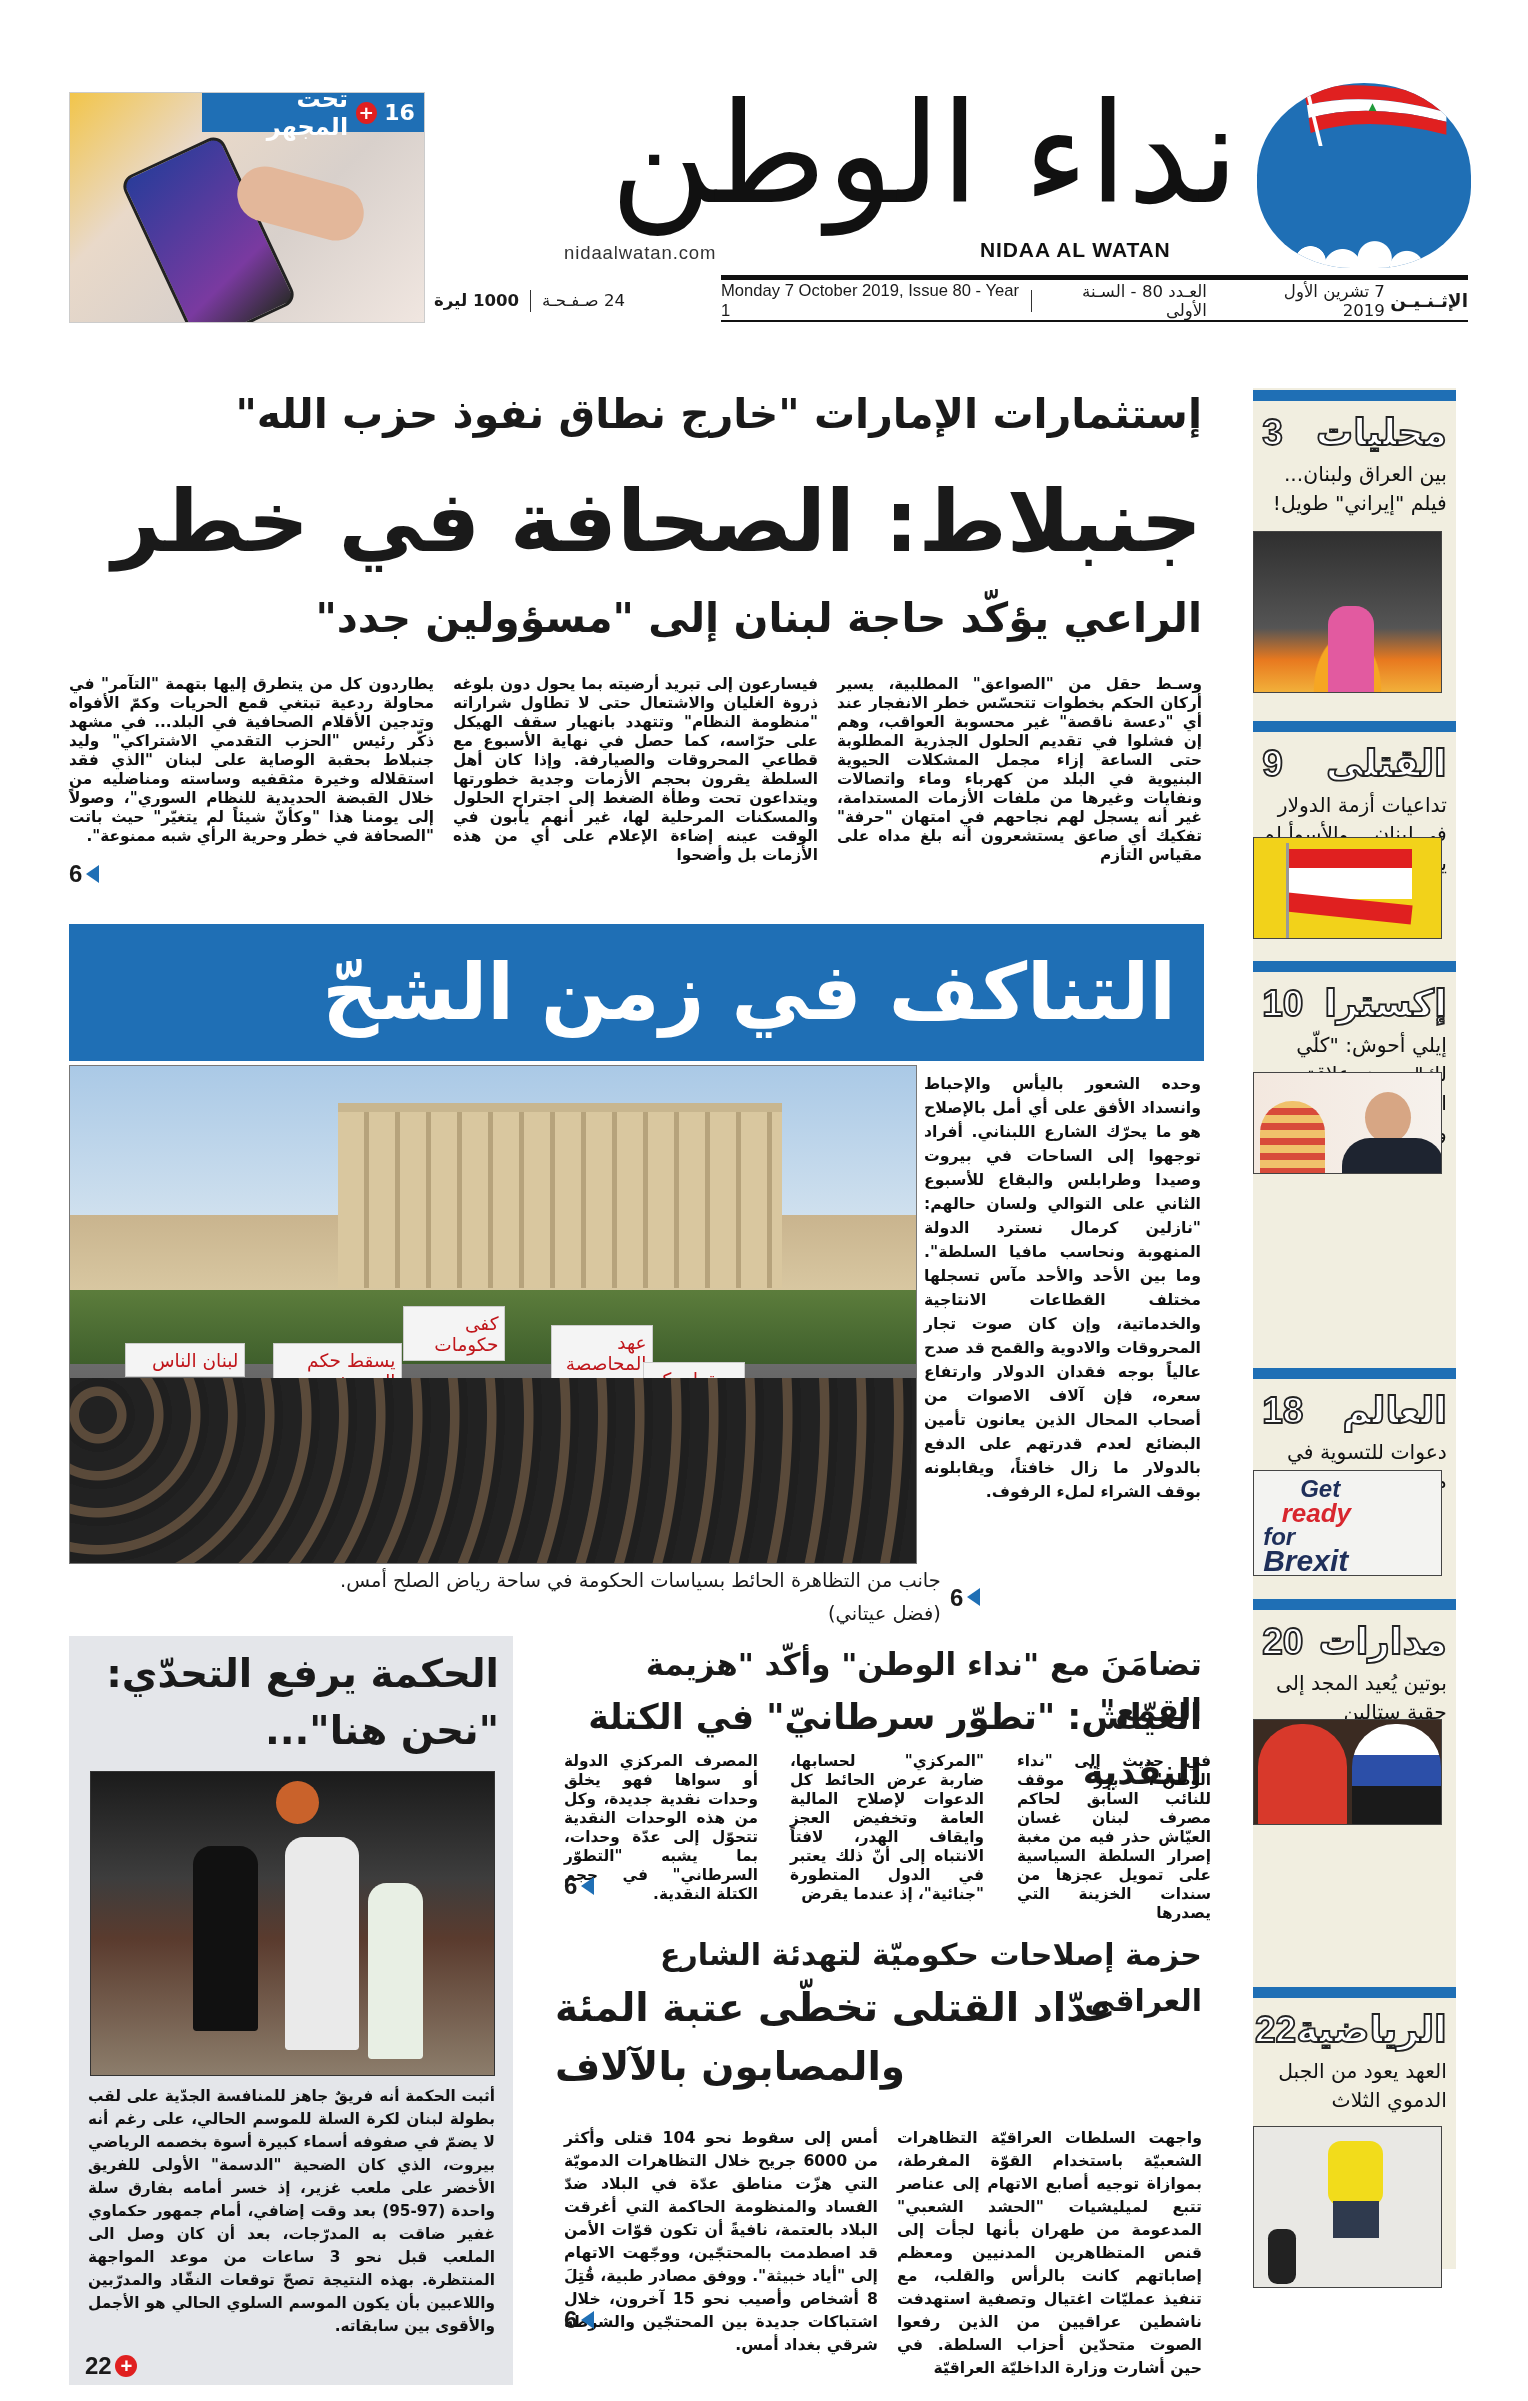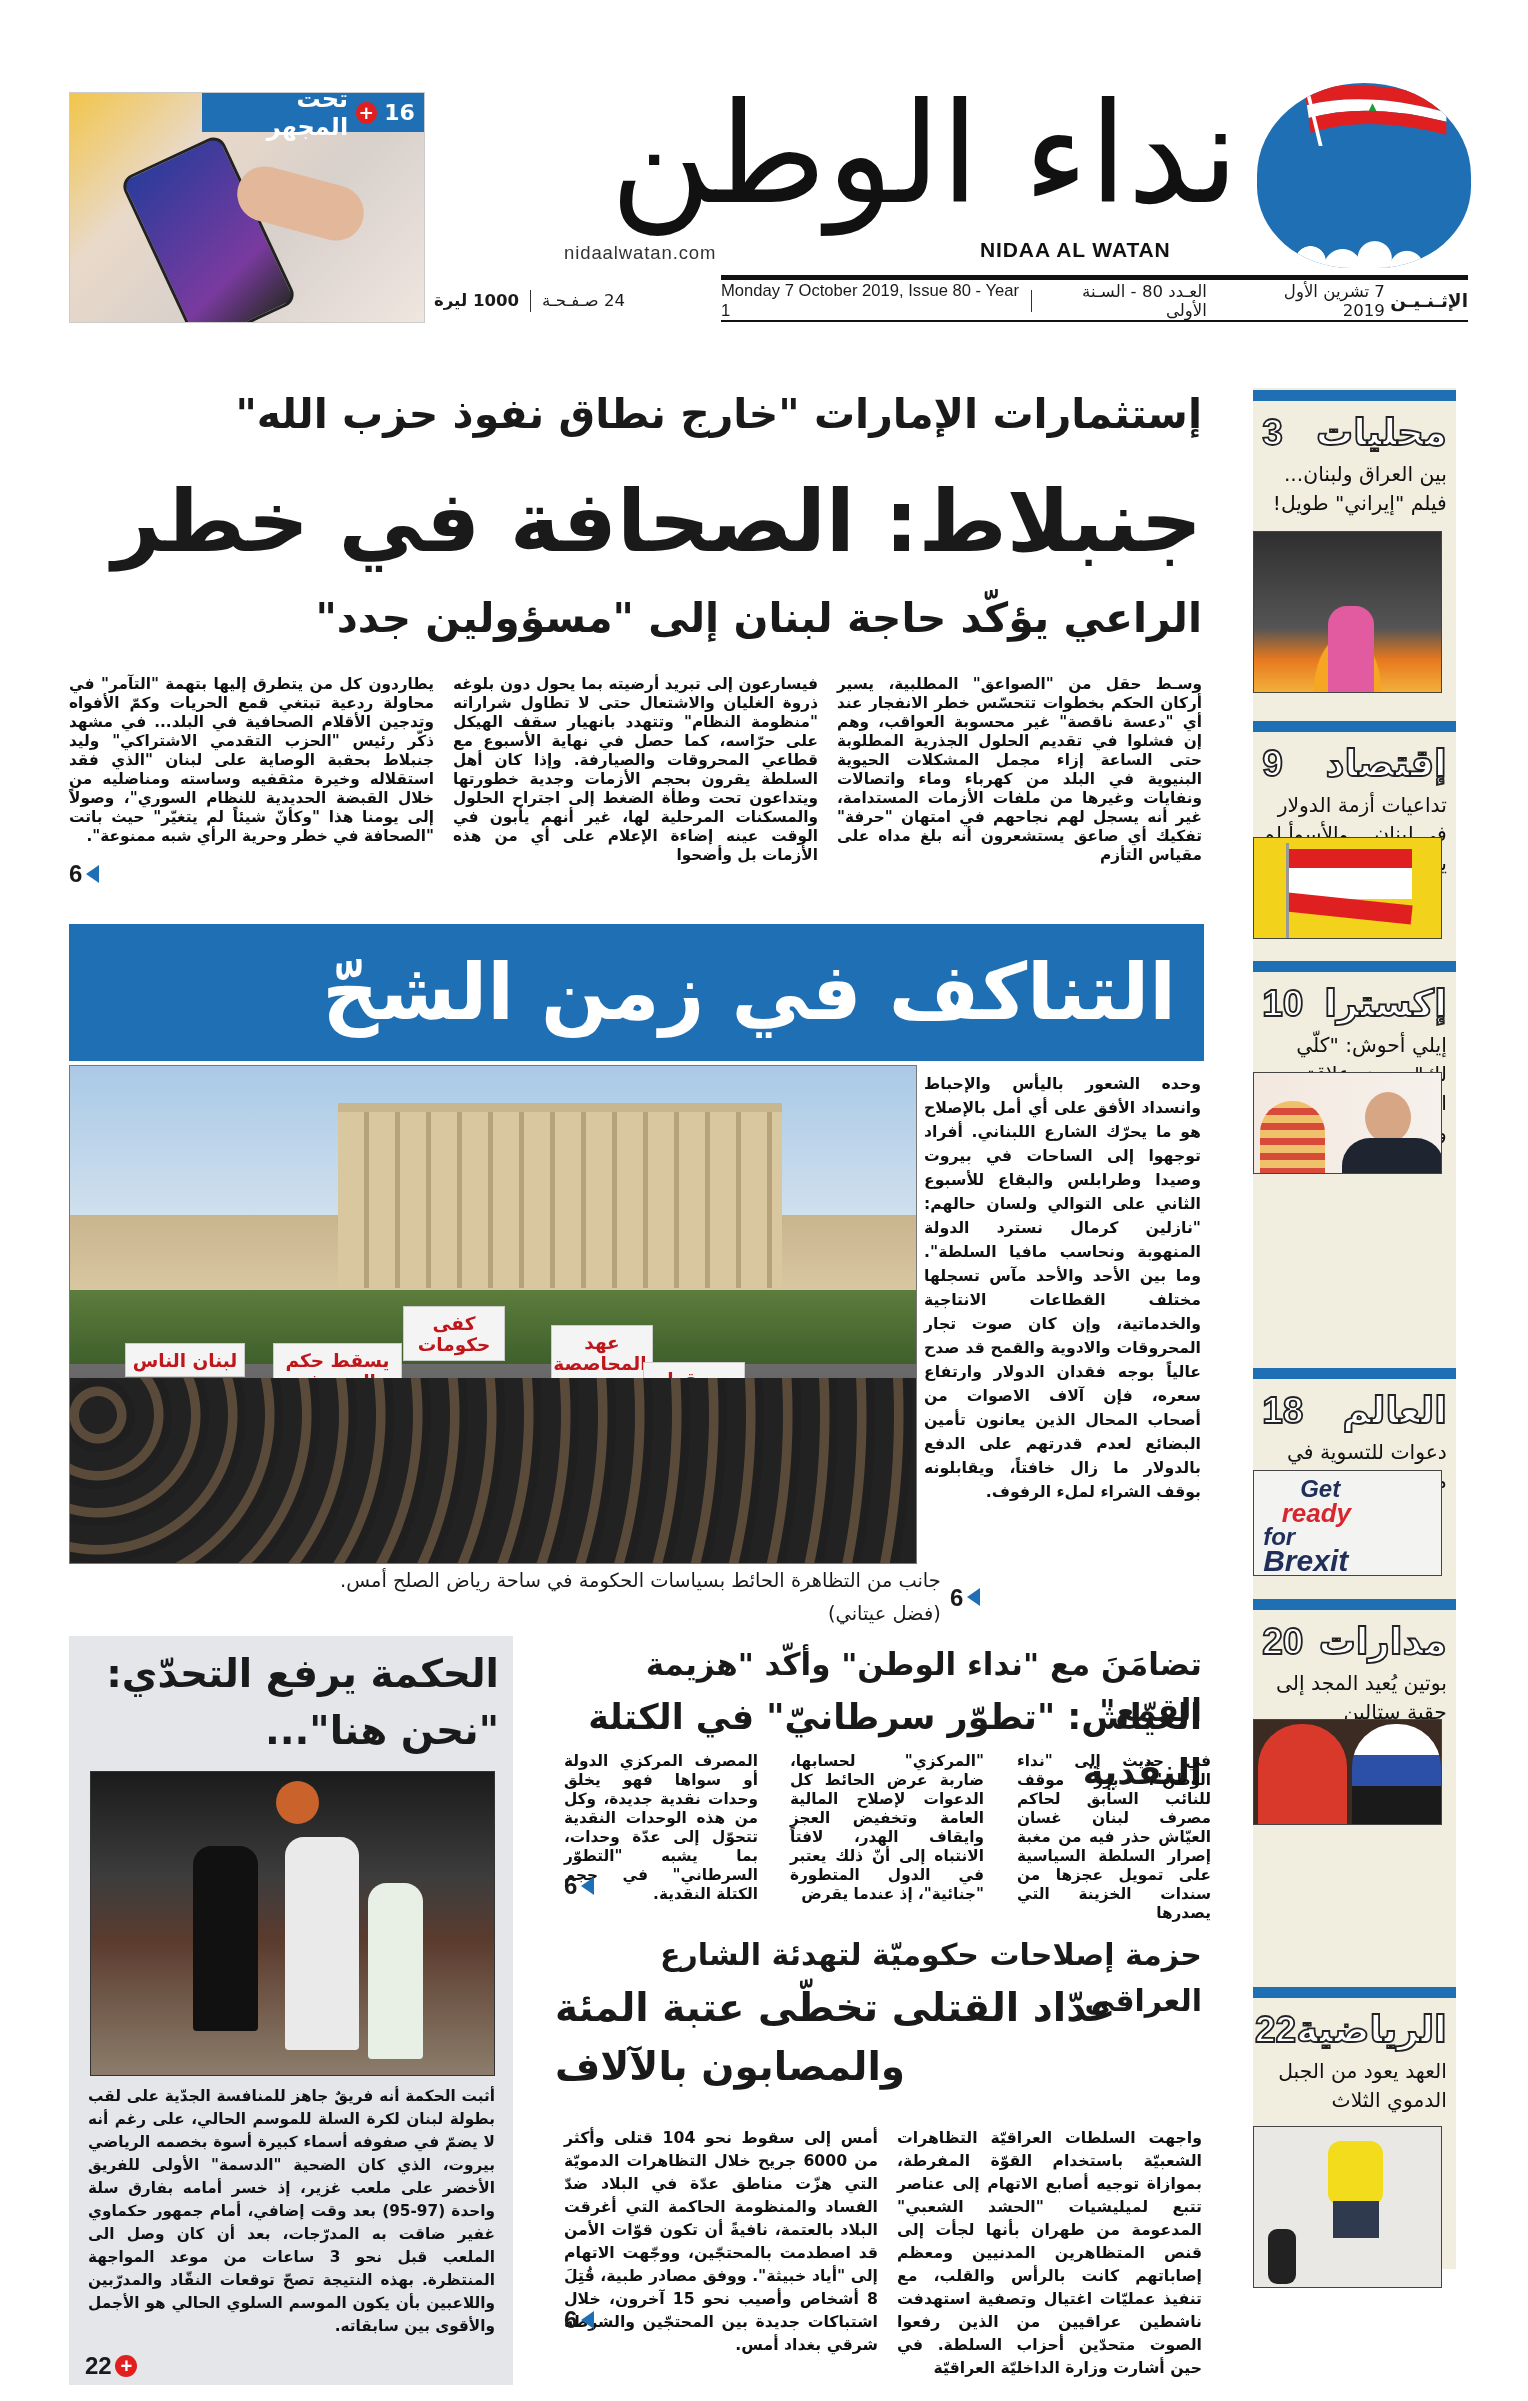--- a/index.html
+++ b/index.html
@@ -41,21 +41,21 @@
   #kicker1{left:176px;top:388px;width:1026px;text-align:right;font-weight:700;font-size:41px;line-height:52px}
   #main-head{left:65px;top:471px;width:1137px;text-align:right;font-weight:900;font-size:85px;line-height:102px;letter-spacing:-0.9px}
   #sub-head{left:231px;top:592px;width:971px;text-align:right;font-weight:700;font-size:41px;line-height:52px}
   .col{position:absolute;text-align:justify;font-weight:700;font-size:15.3px;line-height:19px;color:#111}
   .ref{display:inline-flex;align-items:center;gap:3.7px;font-family:"Liberation Sans",sans-serif;font-weight:900;font-size:24px;direction:ltr}
   .ref .tri{width:0;height:0;border-top:9.2px solid transparent;border-bottom:9.2px solid transparent;border-right:13px solid #1f6fb5}
   
   #banner{left:69px;top:924px;width:1135px;height:137px;background:#1f6fb5;color:#fff;font-weight:900;font-size:78px;line-height:137px;text-align:right;padding-right:28px}
   #photo-main{left:69px;top:1065px;width:848px;height:499px;overflow:hidden;border:0.9px solid #777;background:linear-gradient(#aac9e6 0%,#cfe0ee 30%,#c9b48e 30%,#d8c7a1 45%,#5c7d3c 45%,#3f5f2c 60%,#6b6b6b 60%,#3b3b3b 100%)}
   #photo-main .bldg{position:absolute;left:268px;top:37px;width:444px;height:185px;background:repeating-linear-gradient(90deg,#d9c79f 0 26px,#b6a37c 26px 31px);border-top:9.2px solid #c8b68f}
-  #photo-main .sign{position:absolute;background:#f4f4f4;border:1.8px solid #ccc;color:#c0161b;font-weight:700;font-size:18.5px;text-align:center;padding:5.5px}
+  #photo-main .sign{position:absolute;background:#f4f4f4;border:1.8px solid #ccc;color:#c0161b;font-weight:400;font-size:18.5px;padding:5.5px}
   #photo-main .crowd{position:absolute;left:0;right:0;bottom:0;height:185px;background:repeating-radial-gradient(circle at 28px 37px,#222 0 18.5px,#5a4a3a 19.4px 28px,#1f1f1f 29px 37px)}
   #caption{left:305px;top:1564px;width:675px;text-align:right;font-size:19.4px;line-height:33px;display:flex;align-items:center;justify-content:flex-end;gap:9.2px;direction:rtl}
   
   #hk-box{left:69px;top:1636px;width:444px;height:749px;background:#e4e6ea}
   #hk-head{left:83px;top:1645px;width:416px;text-align:right;font-weight:900;font-size:39px;line-height:57px}
   #hk-photo{left:90px;top:1771px;width:405px;height:305px;overflow:hidden;border:0.9px solid #333;background:linear-gradient(#1b1b1b 0%,#3d3d3d 35%,#5a3b2e 55%,#8c7d6b 100%)}
   #hk-photo .p1{position:absolute;left:102px;top:74px;width:65px;height:185px;background:#111;border-radius:18.5px 18.5px 3.7px 3.7px}
   #hk-photo .p2{position:absolute;left:194px;top:65px;width:74px;height:213px;background:#eaeaea;border-radius:18.5px 18.5px 3.7px 3.7px}
   #hk-photo .p3{position:absolute;left:277px;top:111px;width:55px;height:176px;background:#e8efe4;border-radius:18.5px 18.5px 3.7px 3.7px}
   #hk-photo .ball{position:absolute;left:185px;top:9.2px;width:43px;height:43px;border-radius:50%;background:#c9622b}
@@ -187,21 +187,21 @@
     </div>
   <div class="sb-text">بين العراق ولبنان... فيلم "إيراني" طويل!</div>
 </div>
 <div class="sb-img" style="top:531px;height:162px;background:radial-gradient(ellipse at 50% 100%,#f6a623 0 25%,transparent 26%),linear-gradient(#2f2f2f,#555 60%,#e8791f 80%,#f2b03a)">
   <div style="position:absolute;left:74px;top:74px;width:46px;height:88px;background:#e25aa0;border-radius:18.5px 18.5px 0 0"></div>
 </div>
 
 <div class="sb-bar" style="top:721px"></div>
 <div class="sb-section" style="top:734px">
   <div class="sb-title">
-      <span>إقتصاد</span>
+      <span>القتلى</span>
       <span class="num">9</span>
     </div>
   <div class="sb-text">تداعيات أزمة الدولار في لبنان... والأسوأ لم يأتِ بعد!</div>
 </div>
 <div class="sb-img" style="top:837px;height:102px;background:#f2d21a">
   <div style="position:absolute;left:33px;top:11px;width:125px;height:18.5px;background:#e02020"></div>
   <div style="position:absolute;left:33px;top:30px;width:125px;height:31px;background:#fff"></div>
   <div style="position:absolute;left:33px;top:61px;width:125px;height:18.5px;background:#e02020;transform:rotate(6deg)"></div>
   <div style="position:absolute;left:32px;top:4.6px;width:2.8px;height:97px;background:#999"></div>
 </div>

